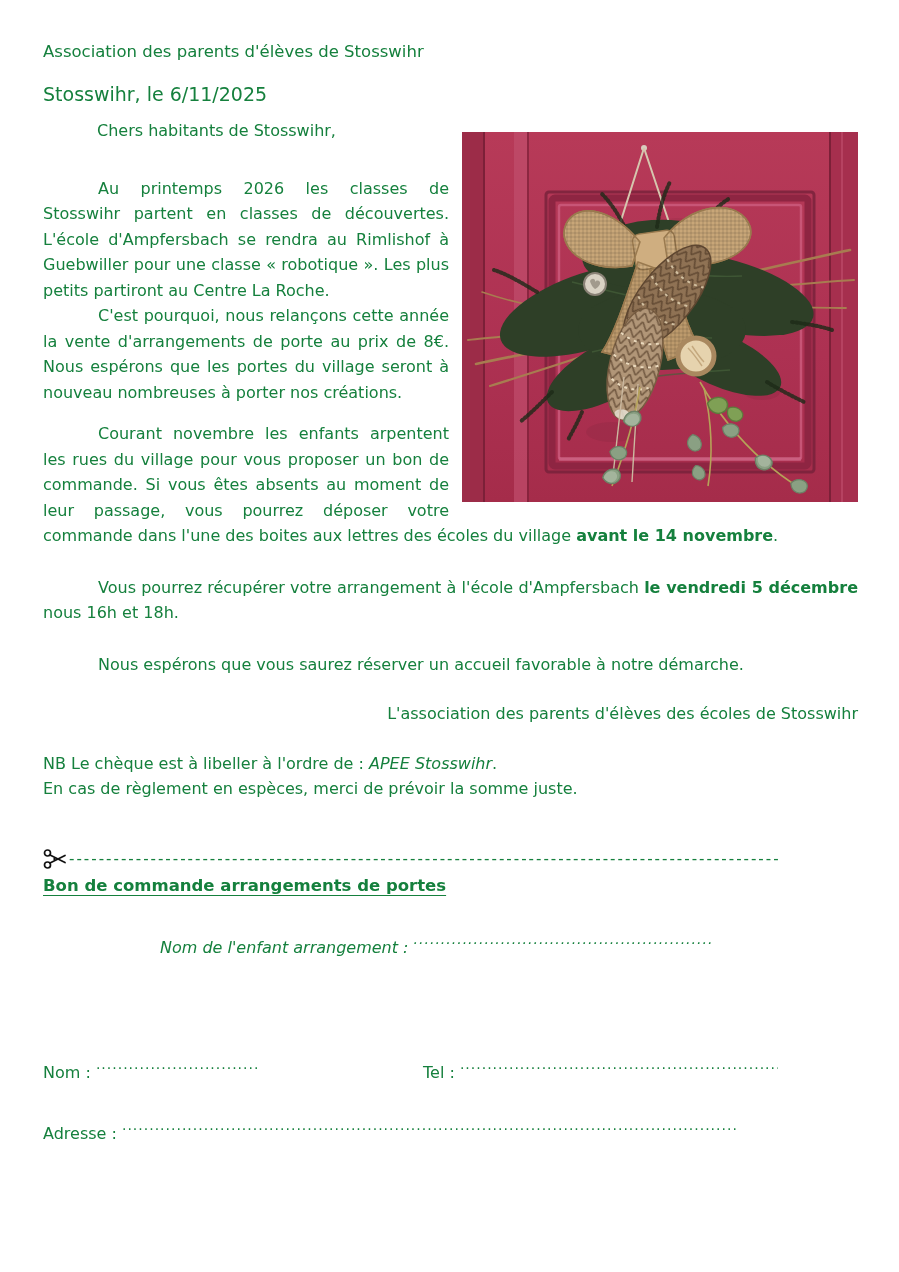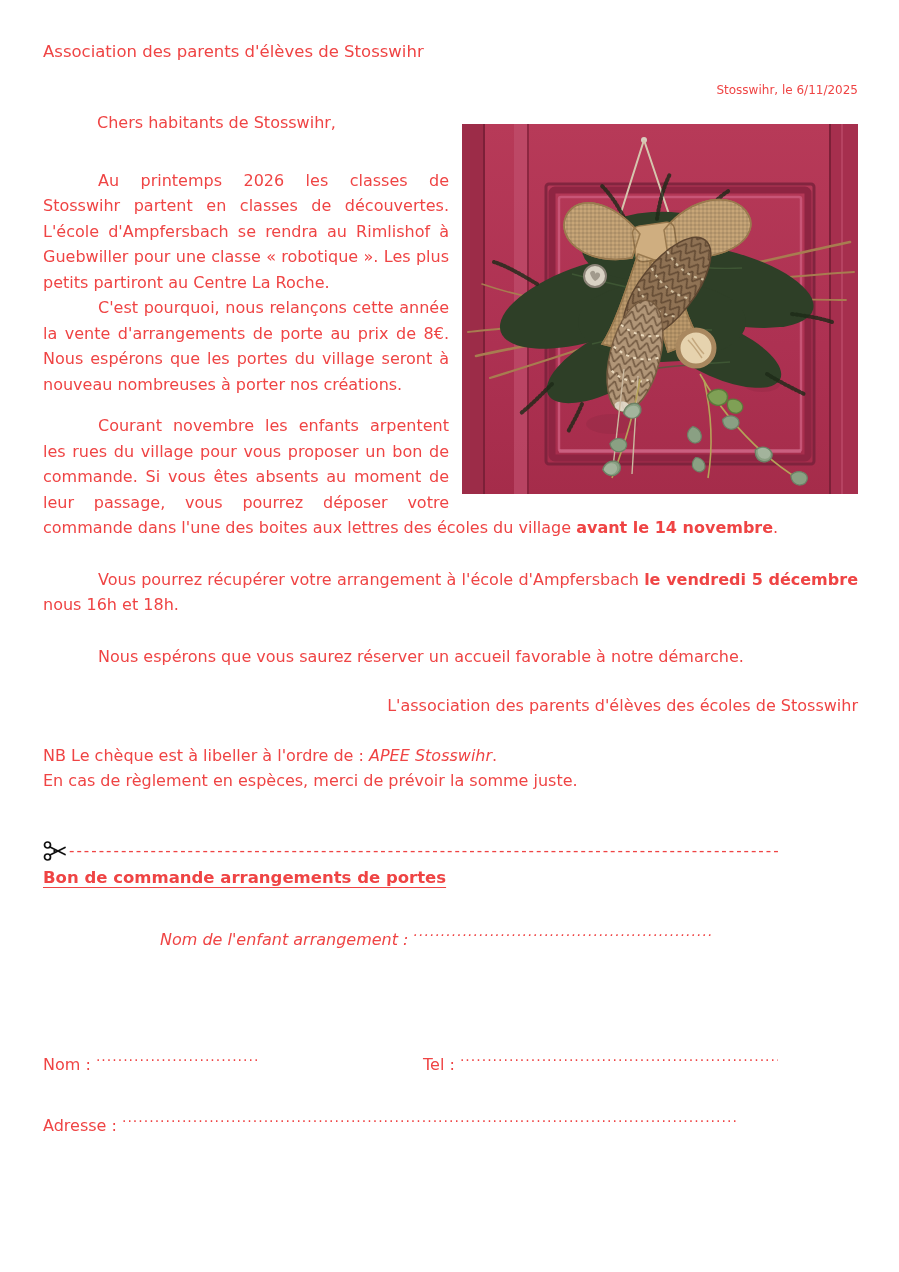--- a/index.html
+++ b/index.html
@@ -1,24 +1,24 @@
 <!DOCTYPE html>
 <html><head>
 <meta charset="utf-8">
 <style>
   * { margin:0; padding:0; box-sizing:border-box; }
   html,body { background:#ffffff; }
   .page {
     width:899px; height:1272px; background:#fff; position:relative;
-    font-family:"DejaVu Sans", sans-serif; color:#ef4444;
+    font-family:"DejaVu Sans", sans-serif; color:#15803d;
     padding:42px 41px 0 43px; overflow:hidden;
   }
   .txt { font-size:16px; line-height:25.5px; }
   .header-line { font-size:16.5px; }
-  .date-line { text-align:right; margin-top:22px; font-size:12px; }
+  .date-line { margin-top:22px; font-size:19px; }
   .letter-body { margin-top:0; }
   .photo-wrap { float:right; width:396px; height:370px; margin:14px 0 10px 13px; }
   .photo-wrap svg { display:block; width:396px; height:370px; }
   .salutation { margin-top:13px; text-indent:54px; }
   .para { text-align:justify; text-indent:55px; }
   .p1 { margin-top:32px; }
   .p3 { margin-top:16px; }
   .p4 { margin-top:26px; }
   .p5 { margin-top:26px; text-indent:55px; }
   .bold { font-weight:bold; }

